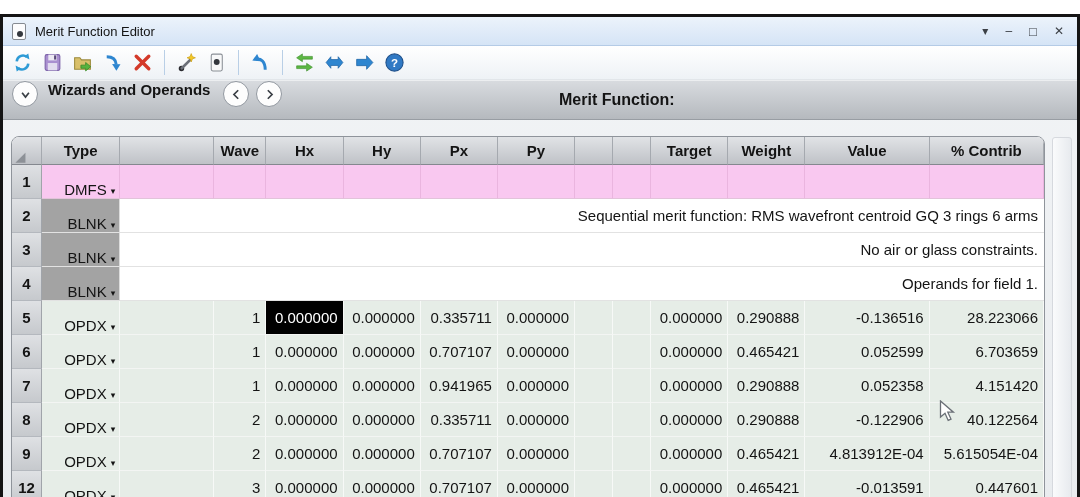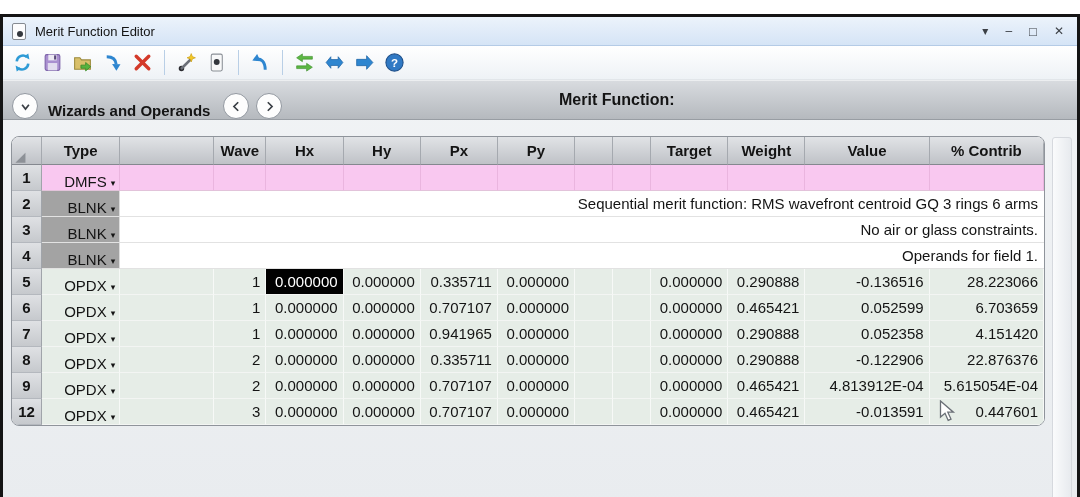--- a/index.html
+++ b/index.html
@@ -28,21 +28,21 @@
   
   .toolbar {
     height:34px; display:flex; align-items:center; padding:0 7px; gap:5px;
     background:linear-gradient(#ffffff,#eef2f6); border-bottom:1px solid #e2e6ea;
   }
   .tb-btn { width:25px; height:25px; display:flex; align-items:center; justify-content:center; }
   .tb-btn svg { width:21px; height:21px; }
   .tb-sep { width:1px; height:25px; background:#b9cfe6; margin:0 4px; }
   
   .panelbar {
-    height:40px; display:flex; align-items:flex-end; padding:0 9px; position:relative;
+    height:40px; display:flex; align-items:flex-start; padding:0 9px; position:relative;
     background:linear-gradient(#d8dbdf,#b5b9be);
     border-top:1px solid #eceef0; border-bottom:1px solid #989da3;
   }
   .circle-btn { width:26px; height:26px; border-radius:50%; background:#fdfdfd;
     border:1px solid #9298a0; display:flex; align-items:center; justify-content:center;
     flex:0 0 auto; }
   .circle-btn svg { width:17px; height:17px; }
   .panel-label { font-weight:bold; font-size:15px; margin:0 13px 0 10px; }
   .nav-group { display:flex; gap:7px; }
   .merit { position:absolute; left:556px; top:0; height:100%; display:flex; align-items:center;
@@ -58,21 +58,21 @@
   th { height:28px; font-weight:bold; font-size:15px; text-align:center;
     background:linear-gradient(#e1e3e6,#bfc2c7);
     border-right:1px solid #a5a9af; border-bottom:1px solid #84888f; padding:0 2px;
     overflow:hidden; white-space:nowrap; }
   th.corner { position:relative; }
   .tri { position:absolute; left:4px; bottom:1px; font-size:12px; color:#8d9197; line-height:1; }
   tr.r { height:26px; }
   td { height:26px; overflow:hidden; white-space:nowrap; padding:0; }
   td.rownum { background:linear-gradient(#dfe1e4,#c6c9cd); font-weight:bold; text-align:center;
     border-right:1px solid #a0a4aa; border-bottom:1px solid #b4b8be; font-size:15px; }
-  td.typecell { text-align:right; padding:8px 4px 0 2px; }
+  td.typecell { text-align:right; padding:16px 4px 0 2px; }
   td.typecell .caret { font-size:9px; margin-left:4px; position:relative; top:-1px; }
   .type-pink { background:#f9c8f0; border-right:1px solid #eab5df; border-bottom:1px solid #e2c3da; }
   .type-white { background:#a3a3a3; border-right:1px solid #dcdcdc; border-bottom:1px solid #e2e2e2; }
   .type-green { background:#e6ede7; border-right:1px solid #f7f9f7; border-bottom:1px solid #f3f5f3; }
   td.pinkcell { background:#f9c8f0; border-right:1px solid #eab5df; border-bottom:1px solid #e2c3da; }
   td.comment { background:#ffffff; border-bottom:1px solid #e2e2e2; text-align:right; padding:0 6px; }
   td.op { background:#e6ede7; border-right:1px solid #f7f9f7; border-bottom:1px solid #f3f5f3; }
   td.num { text-align:right; padding:0 5px; }
   td.sel { background:#000000; color:#ffffff; }
   
@@ -326,21 +326,21 @@
             <td class="op num">2</td>
             <td class="op num">0.000000</td>
             <td class="op num">0.000000</td>
             <td class="op num">0.335711</td>
             <td class="op num">0.000000</td>
             <td class="op"></td>
             <td class="op"></td>
             <td class="op num">0.000000</td>
             <td class="op num">0.290888</td>
             <td class="op num">-0.122906</td>
-            <td class="op num">22.876376</td>
+            <td class="op num">40.122564</td>
           </tr>
           <tr class="r">
             <td class="rownum">9</td>
             <td class="typecell type-green"><span>OPDX</span><span class="caret">▾</span></td>
             <td class="op"></td>
             <td class="op num">2</td>
             <td class="op num">0.000000</td>
             <td class="op num">0.000000</td>
             <td class="op num">0.707107</td>
             <td class="op num">0.000000</td>

